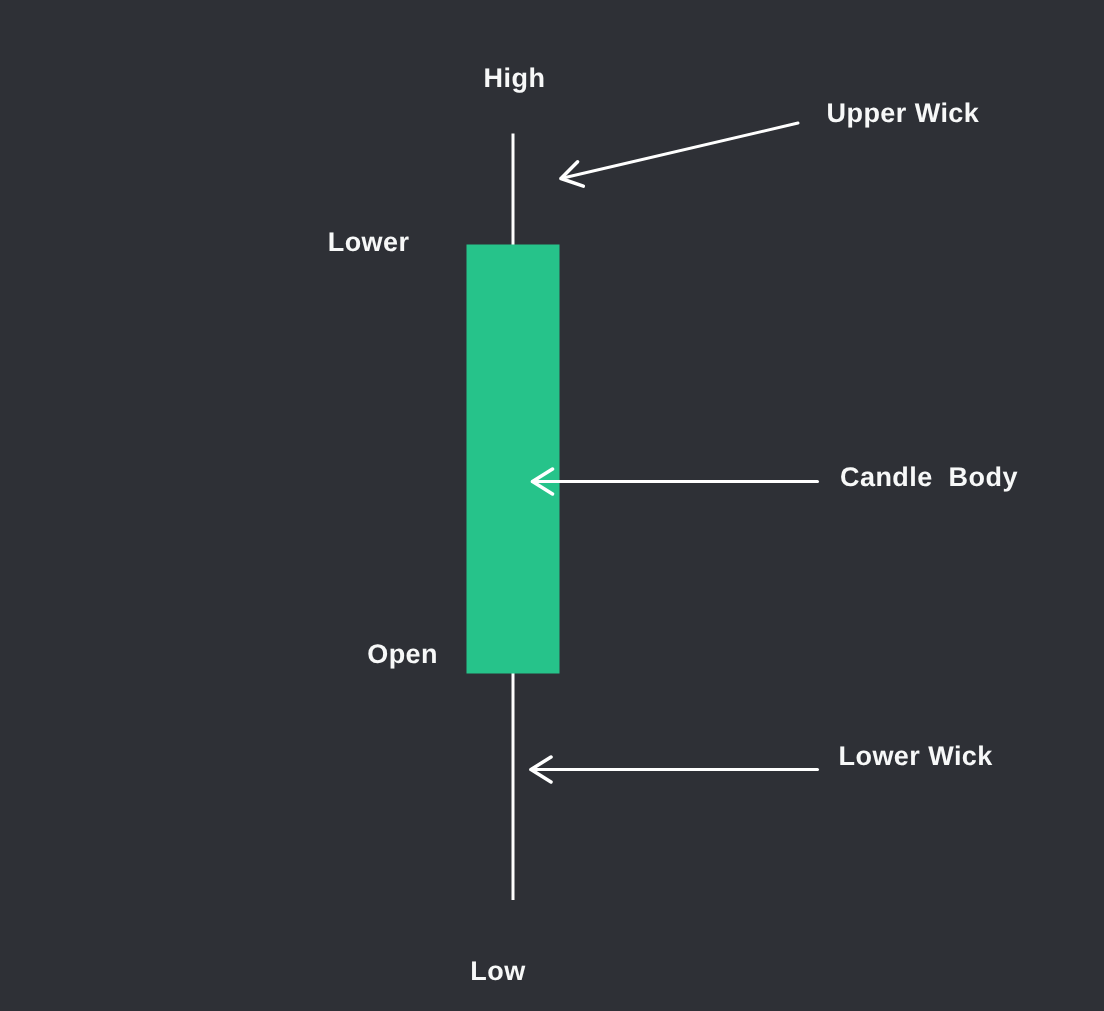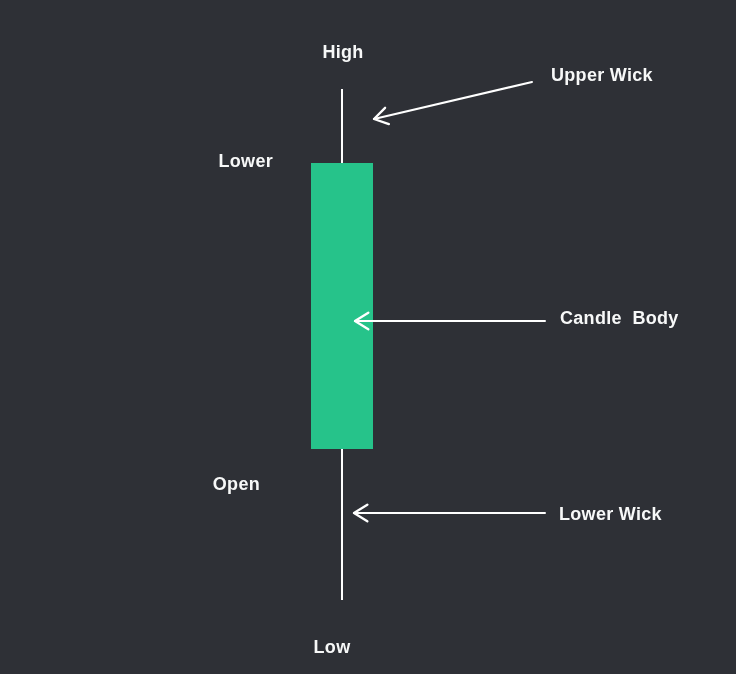--- a/index.html
+++ b/index.html
@@ -21,25 +21,25 @@
     position: absolute;
     color: #f7f8f8;
     font-size: 18px;
     line-height: 22px;
     font-weight: 700;
     letter-spacing: 0.3px;
     white-space: pre;
   }
   .lbl-high   { left: 343px; top: 41px;  transform: translateX(-50%); }
   .lbl-close  { right: 455px; top: 150px; text-align: right; }
-  .lbl-open   { right: 468px; top: 425px; text-align: right; margin-top: 48px; }
+  .lbl-open   { right: 436px; top: 425px; text-align: right; }
   .lbl-low    { left: 332px; top: 610px; transform: translateX(-50%); margin-top: 26px; }
   .lbl-upper-wick  { left: 551px; top: 64px; }
   .lbl-candle-body { left: 560px; top: 307px; }
-  .lbl-lower-wick  { left: 559px; top: 493px; margin-top: 10px; }
+  .lbl-lower-wick  { left: 559px; top: 493px; }
 </style>
 </head>
 <body>
 
 <div class="stage">
 
   <svg class="diagram-svg" viewBox="0 0 736 674" xmlns="http://www.w3.org/2000/svg">
     <defs>
       <marker id="arrowhead" viewBox="0 0 12 12" refX="10" refY="6" markerWidth="10" markerHeight="10" orient="auto" markerUnits="strokeWidth">
         <path d="M2 1 L10 6 L2 11" fill="none" stroke="#ffffff" stroke-width="1.4" stroke-linecap="round" stroke-linejoin="round"></path>

